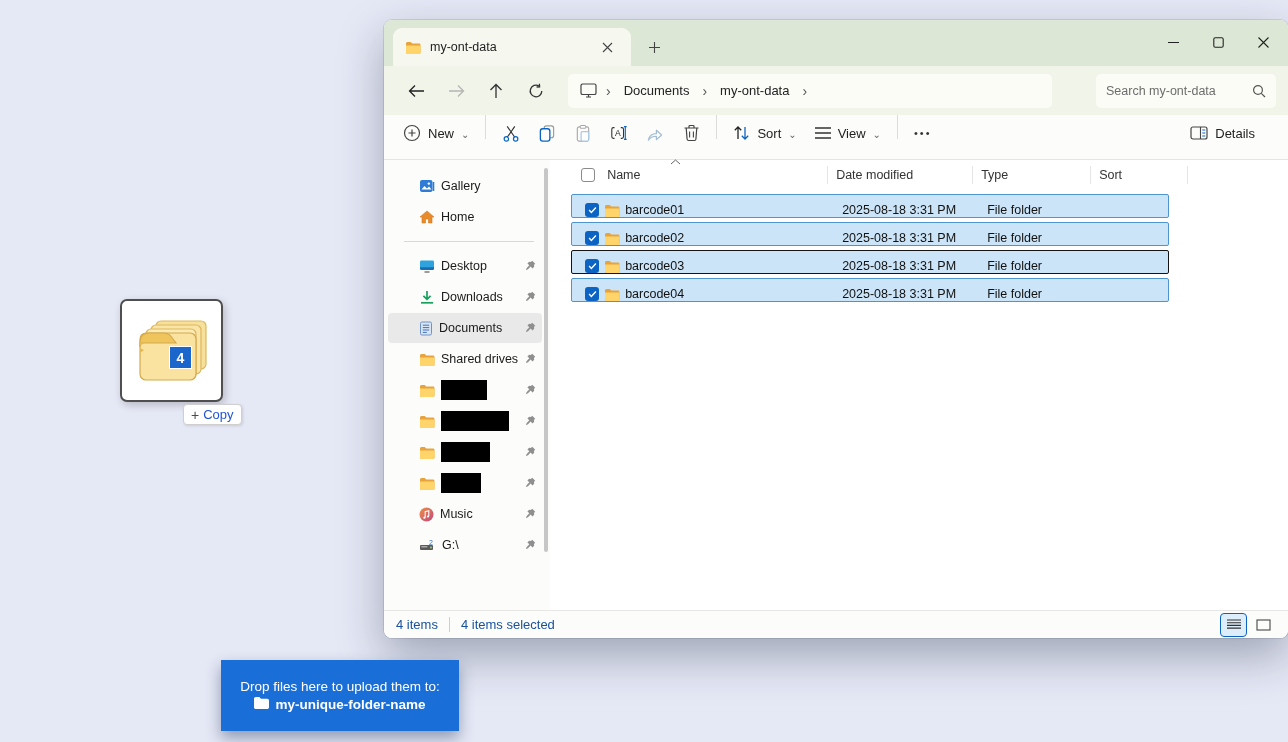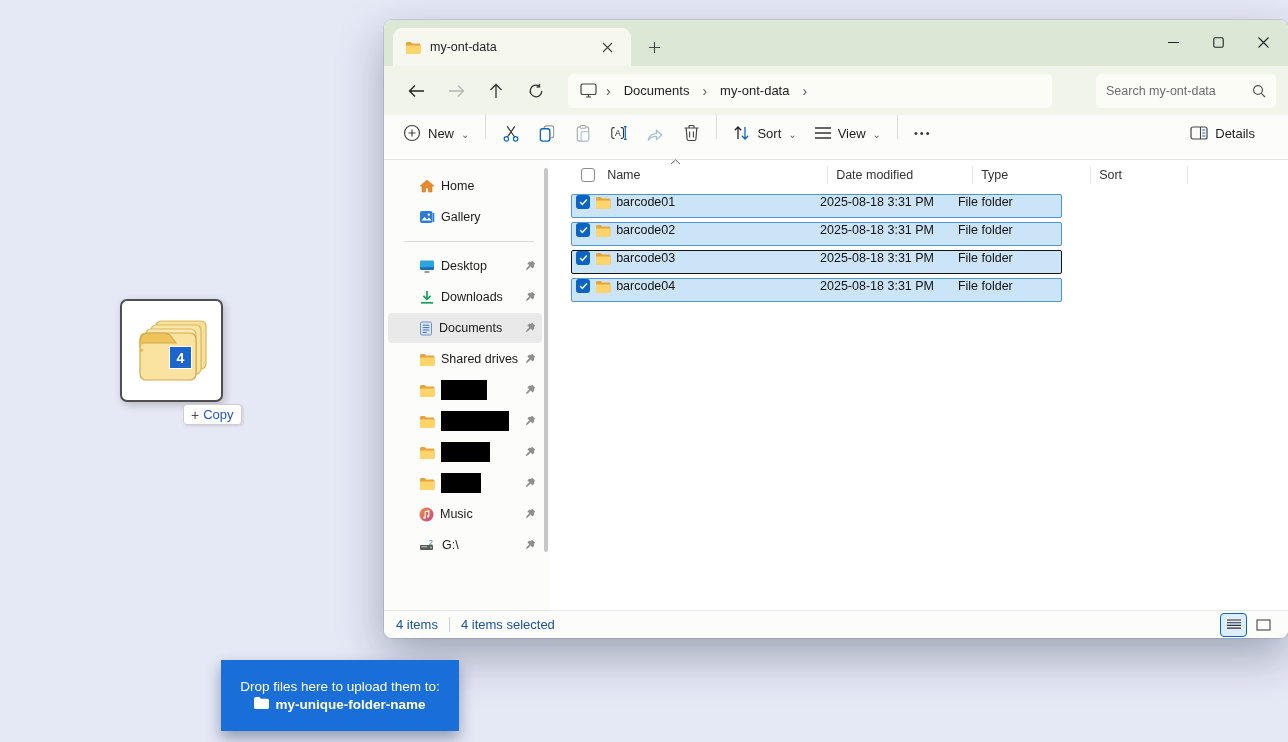--- a/index.html
+++ b/index.html
@@ -66,22 +66,22 @@
   .list-header { display:flex; height:26px; align-items:center; font-size:12.5px; color:#333; position:relative; }
   .hcell { height:18px; display:flex; align-items:center; border-right:1px solid #e6e6e6; padding-left:8px; }
   .hc-name { width:257px; padding-left:10px; gap:12px; }
   .hc-date { width:145px; }
   .hc-type { width:118px; }
   .hc-size { width:97px; }
   .sort-caret { position:absolute; left:99px; top:-3px; }
   .hdr-checkbox { width:14px; height:14px; border:1px solid #8a8a8a; border-radius:3px; background:#fff; }
 
   .rows { margin-top:6px; display:flex; flex-direction:column; gap:4px; }
-  .row { width:491px; height:24px; background:#cce4f7; border:1px solid #4e95d0; border-radius:2px;
-         display:flex; align-items:flex-start; font-size:12.5px; color:#111; }
+  .row { width:598px; height:24px; background:#cce4f7; border:1px solid #4e95d0; border-radius:2px;
+         display:flex; align-items:flex-end; font-size:12.5px; color:#111;padding-left:9px; }
   .row.focused { border-color:#141414; }
   .cell-name { width:252px; display:flex; align-items:center; gap:5px; padding-left:4px; }
   .cell-date { width:145px; padding-left:9px; }
   .cell-type { width:118px; padding-left:9px; }
   .row-checkbox { width:14px; height:14px; background:#0b63c4; border-radius:3px;
                   display:flex; align-items:center; justify-content:center; }
 
   
   .statusbar { flex:0 0 28px; background:#fcfcfa; border-top:1px solid #e6e6e4; display:flex;
                align-items:center; padding:0 12px; font-size:13px; color:#17519f; }
@@ -283,35 +283,35 @@
       <span>Details</span>
     </div>
   </div>
 
   <div class="content">
 
     <div class="sidebar">
       <div class="side-item">
         <span>
             <svg width="16" height="14" viewBox="0 0 16 14">
-              <path d="M8 1l7 6h-2v6h-3.5V9h-3v4H3V7H1z" fill="#e78b2d" stroke="#d07a20" stroke-width=".6"></path>
-            </svg>
-          </span>
-        <span class="side-label">Home</span>
-      </div>
-      <div class="side-item">
-        <span>
-            <svg width="16" height="14" viewBox="0 0 16 14">
               <rect x="1" y="1" width="12.5" height="12" rx="2" fill="#2f7cd6"></rect>
               <path d="M2.5 10.5l3-3.5 2.5 2.5 2-2 2.5 3z" fill="#fff"></path>
               <circle cx="9.8" cy="4.6" r="1.2" fill="#fff"></circle>
               <path d="M14.5 3v9" stroke="#2f7cd6" stroke-width="1.6"></path>
             </svg>
           </span>
         <span class="side-label">Gallery</span>
+      </div>
+      <div class="side-item">
+        <span>
+            <svg width="16" height="14" viewBox="0 0 16 14">
+              <path d="M8 1l7 6h-2v6h-3.5V9h-3v4H3V7H1z" fill="#e78b2d" stroke="#d07a20" stroke-width=".6"></path>
+            </svg>
+          </span>
+        <span class="side-label">Home</span>
       </div>
       <div class="side-sep"></div>
       <div class="side-item">
         <span>
             <svg width="16" height="14" viewBox="0 0 16 14">
               <rect x="1" y="1.5" width="14" height="9.5" rx="1.4" fill="#2ea3dd"></rect>
               <path d="M1 8.2h14v1.4c0 .8-.6 1.4-1.4 1.4H2.4c-.8 0-1.4-.6-1.4-1.4z" fill="#176eb5"></path>
               <path d="M5.5 13h5" stroke="#5a5a5a" stroke-width="1.2"></path>
             </svg>
           </span>

